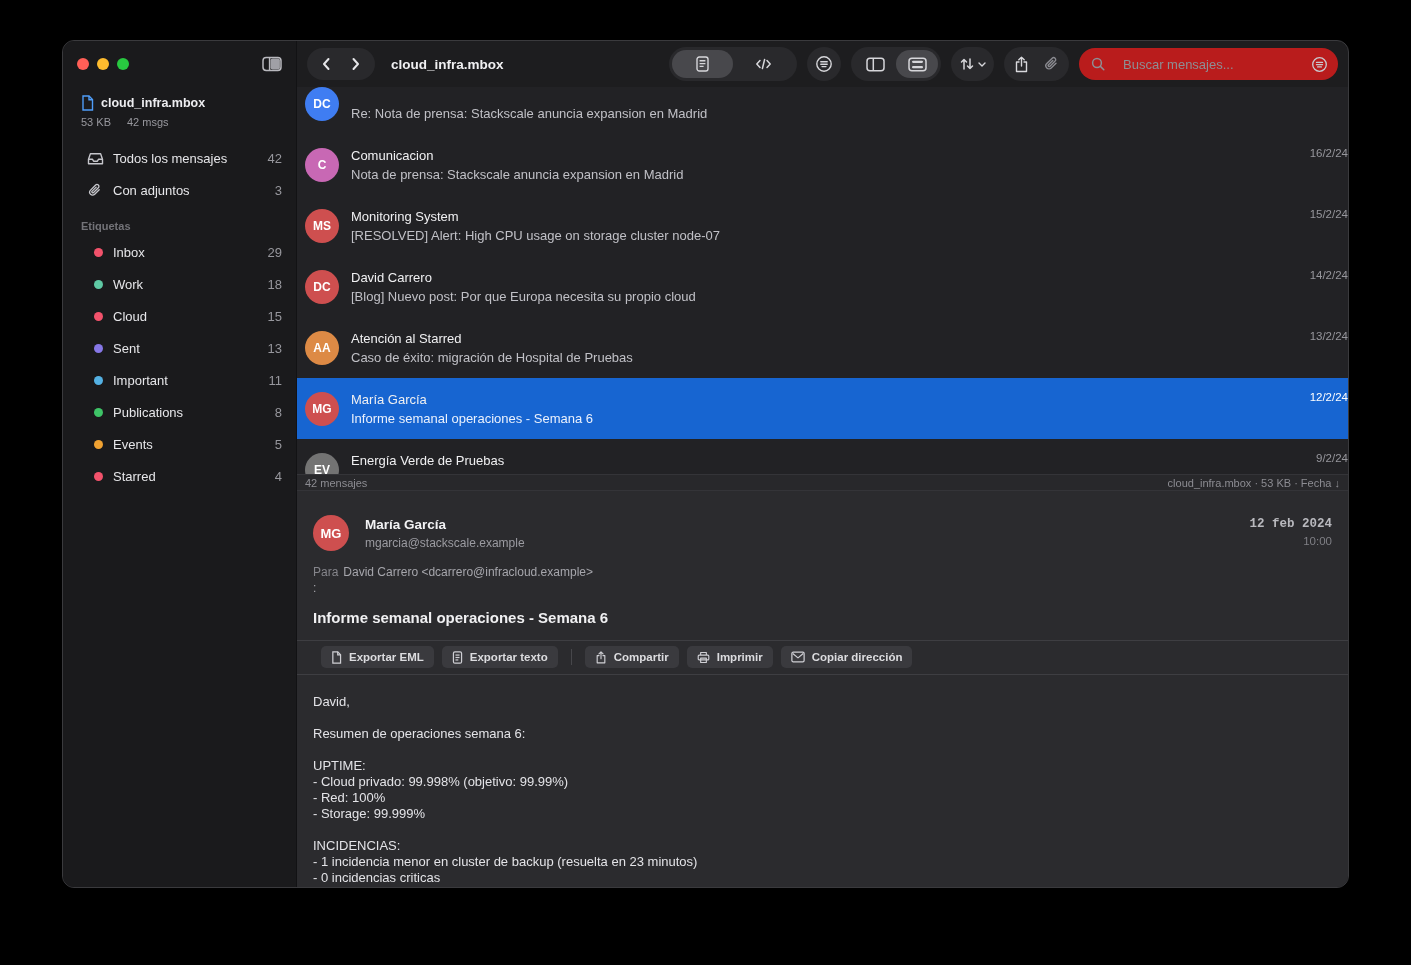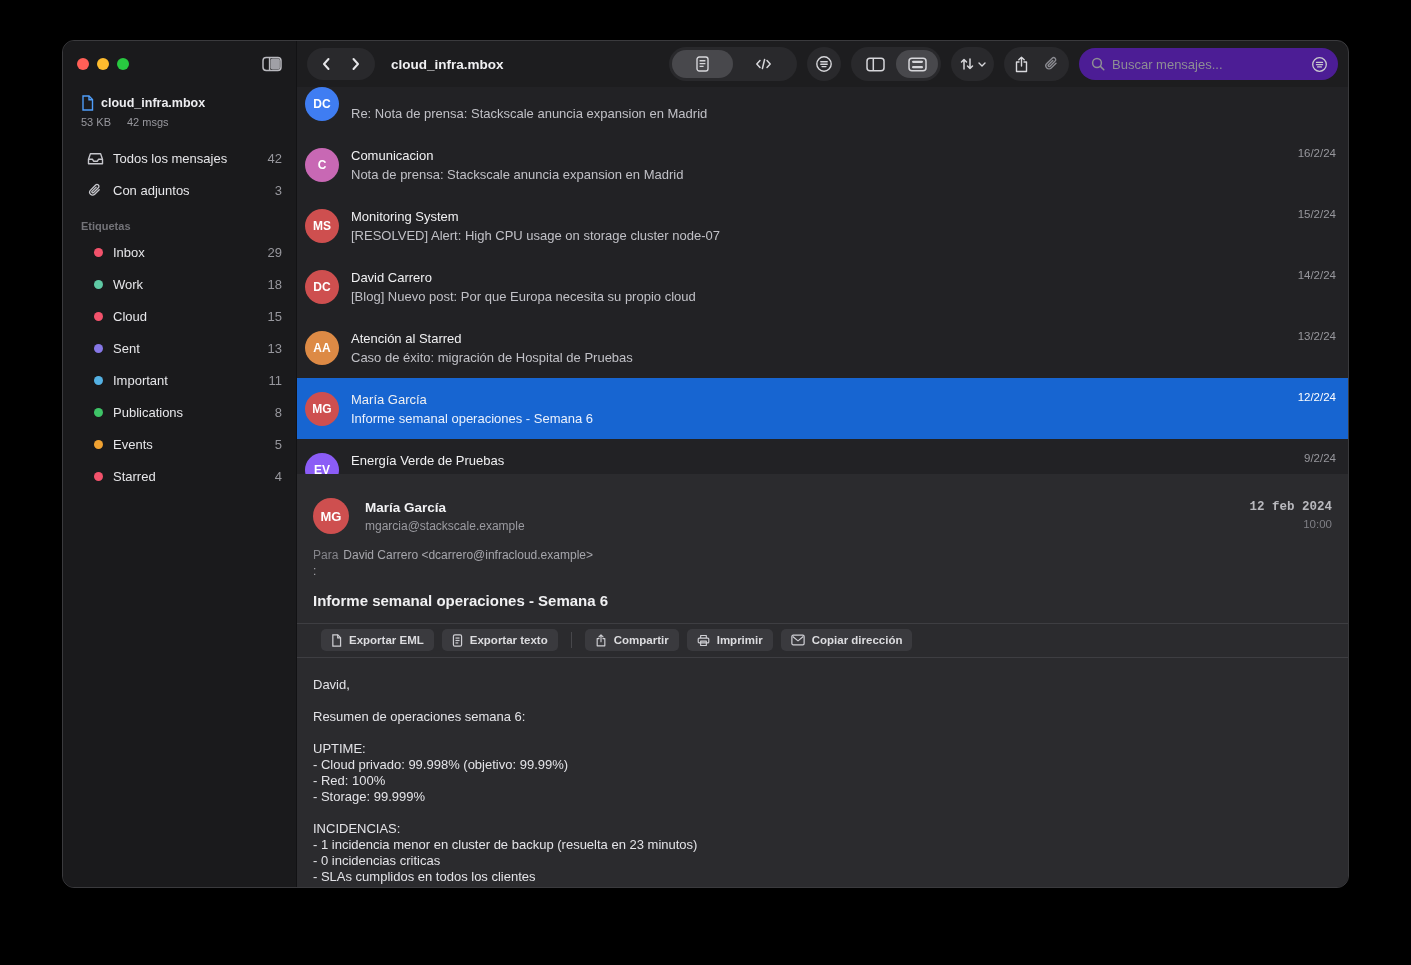--- a/index.html
+++ b/index.html
@@ -44,41 +44,41 @@
     color:#d6d6da; background:none; border:none; cursor:default; }
   .seg-btn.sel { background:#48484c; }
   .seg-a .seg-btn { width:61px; }
   .seg-b .seg-btn { width:42px; }
   .circ { width:34px; height:34px; border-radius:50%; background:#29292c; display:flex;
     align-items:center; justify-content:center; color:#d6d6da; border:none; cursor:default; }
   .sort-pill { padding:0 8px; gap:3px; color:#d6d6da; border:none; cursor:default; height:34px; border-radius:17px; }
   .io-pill { padding:0 10px; gap:14px; height:34px; border-radius:17px; }
   .io-btn { display:flex; background:none; border:none; color:#d9d9dd; cursor:default; }
   .io-btn.dim { color:#8a8a90; }
-  .search { width:259px; height:32px; border-radius:16px; background:#4c1d95;
-    display:flex; align-items:center; padding:0 10px 0 12px; gap:7px; }
+  .search { width:259px; height:32px; border-radius:16px; background:#b91c1c;
+    display:flex; align-items:center; padding:0 10px 0 12px; gap:18px; }
   .search input { flex:1; background:transparent; border:none; outline:none;
     font-size:13px; color:#e6e6e9; font-family:"Liberation Sans", sans-serif; min-width:0; }
   .search input::placeholder { color:#8e8e94; }
   .search .mag { color:#8e8e94; display:flex; }
   .search .filt { color:#c9c9ce; display:flex; }
 
   
   .list { height:387px; flex:0 0 387px; background:#222225; overflow:hidden; }
   .row { display:flex; align-items:center; height:61px; padding:0 10px 0 8px; position:relative; cursor:default; }
   .row.partial { margin-top:-14px; }
   .row.selected { background:#1765d1; }
   .avatar { width:34px; height:34px; border-radius:50%; flex:0 0 34px; display:flex;
     align-items:center; justify-content:center; font-size:12px; font-weight:700; color:#fff; }
   .row-text { margin-left:12px; flex:1; min-width:0; padding-right:70px; }
   .sender { font-size:13px; font-weight:400; color:#f0f0f2; min-height:16px; line-height:16px;
     white-space:nowrap; overflow:hidden; }
   .subject { font-size:13px; color:#c0c0c6; margin-top:3px; line-height:15px; white-space:nowrap; overflow:hidden; }
   .row.selected .subject { color:#eaf1fd; }
-  .row-date { position:absolute; right:12px; top:13px; font-size:11.5px; color:#97979d; }
+  .row-date { position:absolute; right:0; top:13px; font-size:11.5px; color:#97979d; }
   .row.selected .row-date { color:#fff; }
 
   
   .statusbar { height:17px; flex:0 0 17px; background:#28282b; border-top:1px solid #343438;
     border-bottom:1px solid #343438; display:flex; align-items:center;
     justify-content:space-between; padding:0 8px; font-size:11px; color:#8c8c92; }
 
   
   .detail { flex:1; background:#2b2b2e; padding:0 16px; overflow:hidden; }
   .d-header { display:flex; margin-top:24px; }
@@ -401,31 +401,35 @@
             <span>MG</span>
           </span>
           <div class="row-text">
             <div class="sender">María García</div>
             <div class="subject">Informe semanal operaciones - Semana 6</div>
           </div>
           <span class="row-date">12/2/24</span>
         </div>
 
         <div class="row">
-          <span class="avatar" style="background: #8b5cf6; align-items: center;">
+          <span class="avatar" style="background: #737373; align-items: center;">
             <span>EV</span>
           </span>
           <div class="row-text">
             <div class="sender">Energía Verde de Pruebas</div>
             <div class="subject">Propuesta PPA energia solar para centros de datos</div>
           </div>
           <span class="row-date">9/2/24</span>
         </div>
       </div>
 
+    <div class="statusbar">
+      <span>42 mensajes</span>
+      <span>cloud_infra.mbox · 53 KB · Fecha ↓</span>
+    </div>
 
     <div class="detail">
       <div class="d-header">
         <span class="d-avatar" id="detail-avatar" style="background: rgb(206, 79, 79);">MG</span>
         <div class="d-id">
           <div class="d-name">María García</div>
           <div class="d-email">mgarcia@stackscale.example</div>
         </div>
         <div class="d-when">
           <div class="d-date">12 feb 2024</div>

